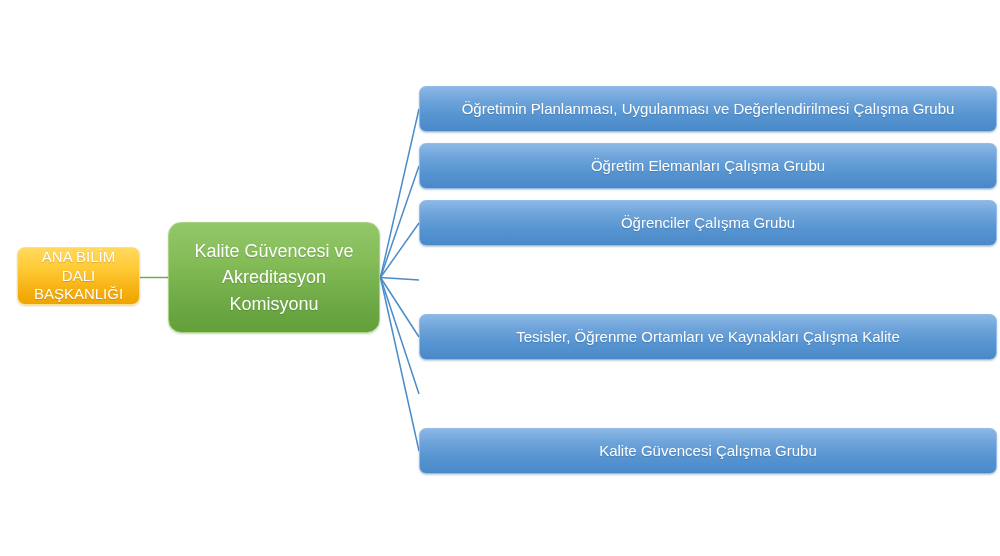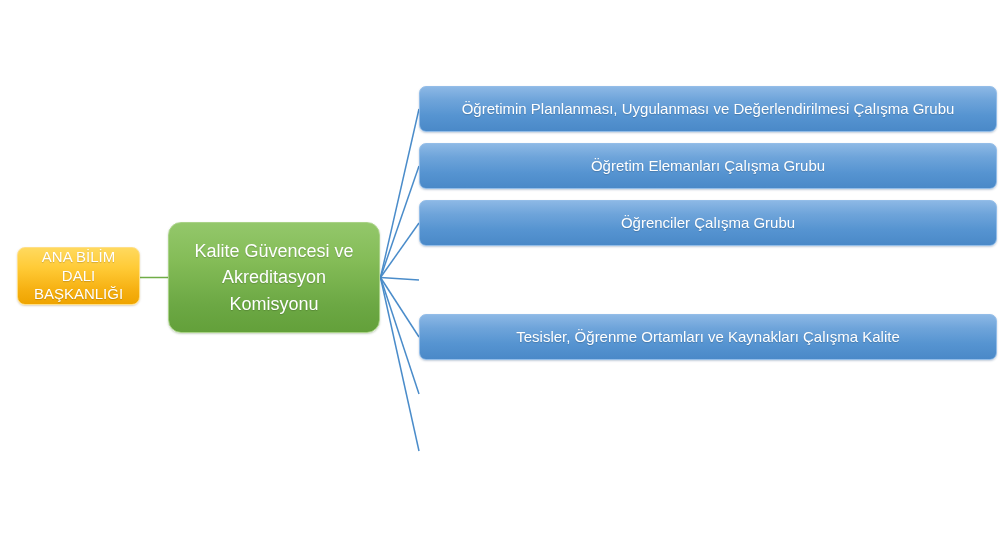--- a/index.html
+++ b/index.html
@@ -103,14 +103,17 @@
   <div class="node node-group" style="top:143px">
     <span>Öğretim Elemanları Çalışma Grubu</span>
   </div>
 
 
   <div class="node node-group" style="top:314px">
     <span>Tesisler, Öğrenme Ortamları ve Kaynakları Çalışma Kalite</span>
   </div>
 
 
+  <div class="node node-group" style="top:428px">
+    <span>Kalite Güvencesi Çalışma Grubu</span>
+  </div>
 
 </div>
 
 </body></html>

